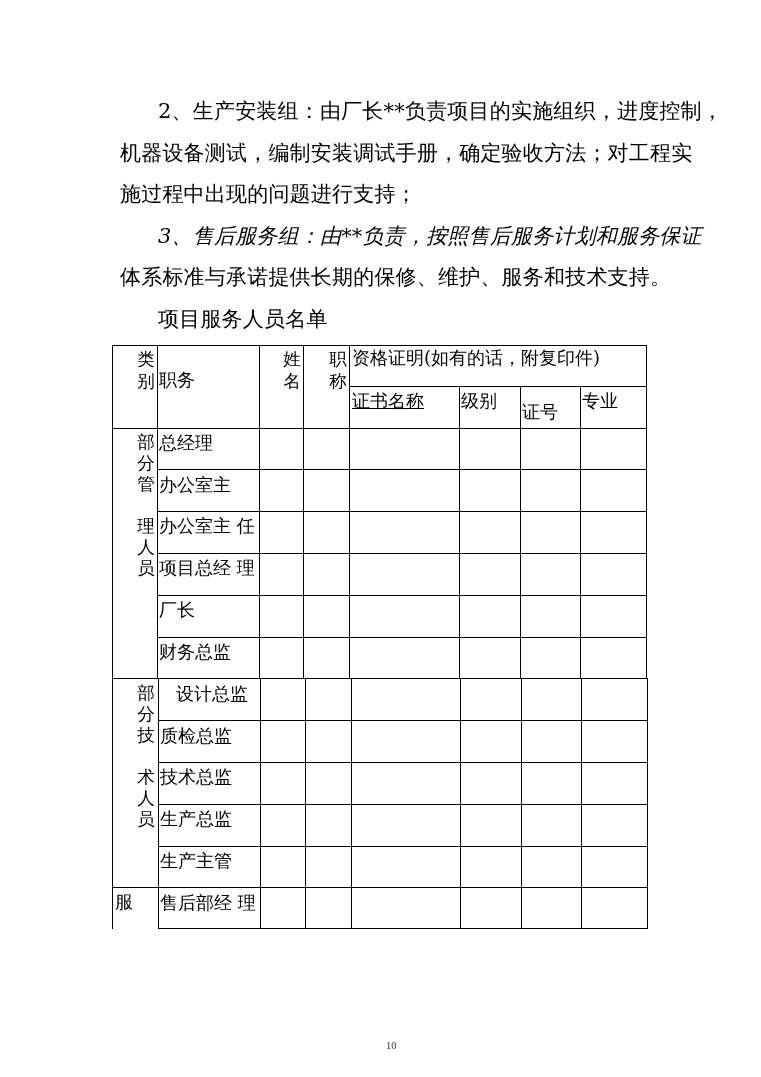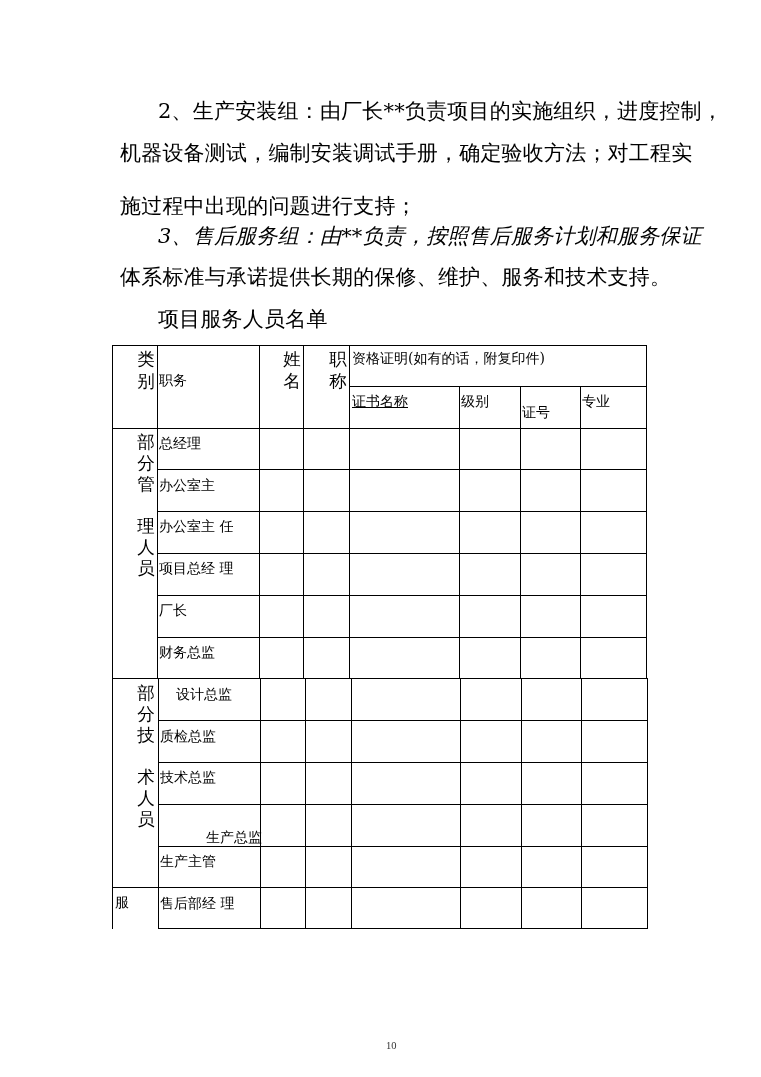--- a/index.html
+++ b/index.html
@@ -1,31 +1,31 @@
 <!DOCTYPE html>
 <html><head>
 <meta charset="utf-8">
 <style>
   html, body { margin:0; padding:0; background:#ffffff; }
   body { width:761px; height:1077px; position:relative; overflow:hidden;
          font-family: "DejaVu Serif", "Liberation Serif", serif; color:#000; }
   .para { position:absolute; font-size:21px; line-height:20px; white-space:nowrap; letter-spacing:0.2px; }
-  .t { position:absolute; font-size:14px; line-height:20px; white-space:nowrap; }
+  .t { position:absolute; font-size:18px; line-height:20px; white-space:nowrap; }
   .hl { position:absolute; background:#000; height:1.4px; }
   .vl { position:absolute; background:#000; width:1.4px; }
   .vtext { position:absolute; font-size:17.5px; line-height:21px; width:20px; text-align:center; }
   .pagenum { position:absolute; font-size:10.5px; font-family:"Liberation Serif", serif; color:#333; }
 </style>
 </head>
 <body>
 
 <div>
   <div class="para" style="left:158px;top:101px;">2、生产安装组：由厂长**负责项目的实施组织，进度控制，</div>
   <div class="para" style="left:120px;top:143px;">机器设备测试，编制安装调试手册，确定验收方法；对工程实</div>
-  <div class="para" style="left:120px;top:196px;text-align:center;">施过程中出现的问题进行支持；</div>
+  <div class="para" style="left:120px;top:184px;text-align:center;">施过程中出现的问题进行支持；</div>
 </div>
 <div>
   <div class="para" style="left:158px;top:226px;font-style:italic;">3、售后服务组：由**负责，按照售后服务计划和服务保证</div>
   <div class="para" style="left:120px;top:267px;">体系标准与承诺提供长期的保修、维护、服务和技术支持。</div>
 </div>
 <div class="para" style="left:158px;top:309px;">项目服务人员名单</div>
 
 <div>
 
   <div class="hl" style="left:112px;top:345px;width:535px;"></div>
@@ -104,20 +104,20 @@
     <div class="vtext" style="left:136px;top:704px;">分</div>
     <div class="vtext" style="left:136px;top:725px;">技</div>
     <div class="vtext" style="left:136px;top:767px;">术</div>
     <div class="vtext" style="left:136px;top:788px;">人</div>
     <div class="vtext" style="left:136px;top:809px;">员</div>
   </div>
 
   <div class="t" style="left:160px;top:684px;margin-left:16px;">设计总监</div>
   <div class="t" style="left:160px;top:726px;">质检总监</div>
   <div class="t" style="left:160px;top:767px;">技术总监</div>
-  <div class="t" style="left:160px;top:827px;padding-left:46px;">生产总监</div>
+  <div class="t" style="left:160px;top:809px;">生产总监</div>
   <div class="t" style="left:160px;top:851px;">生产主管</div>
 
   <div class="t" style="left:115px;top:892px;">服</div>
   <div class="t" style="left:160px;top:893px;">售后部经 理</div>
 </div>
 
 <div class="pagenum" style="left:386px;top:1040px;">10</div>
 
 </body></html>

